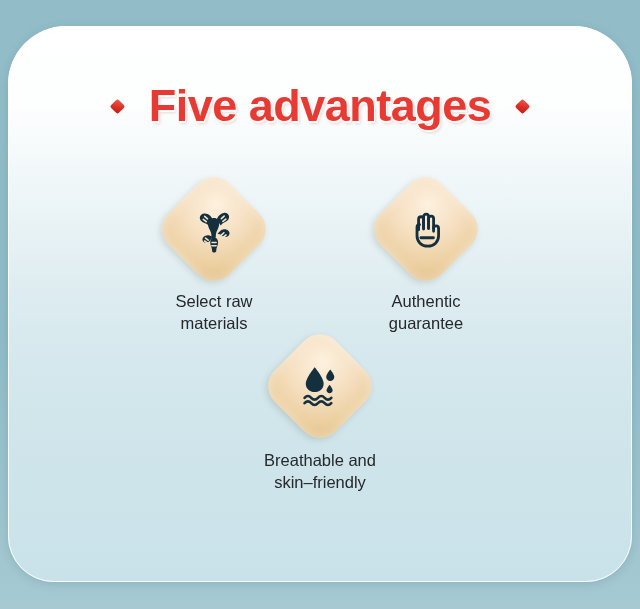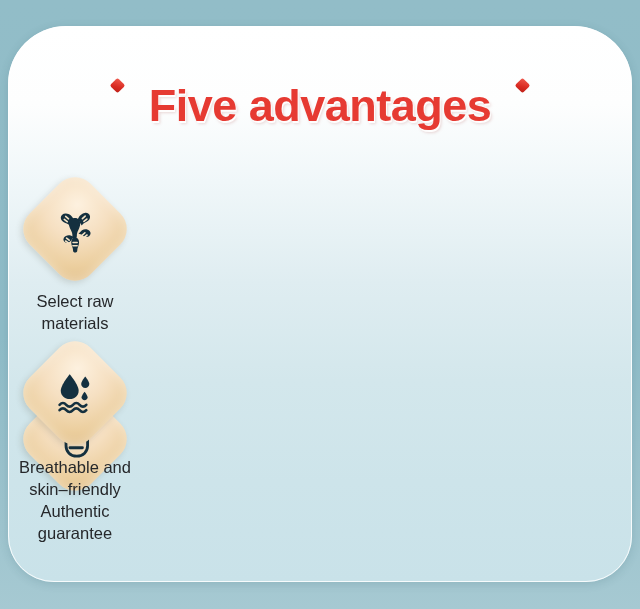--- a/index.html
+++ b/index.html
@@ -51,20 +51,21 @@
     pointer-events: none;
   }
 
   
   .title-row {
     position: absolute;
     left: 0;
     top: 80px;
     width: 640px;
     display: flex;
+    align-items: center;
     justify-content: center;
     gap: 26px;
   }
   .title-text {
     font-size: 45px;
     font-weight: bold;
     color: #e63a32;
     letter-spacing: -0.5px;
     text-shadow: 1px 2px 0 rgba(255,255,255,0.95),
                  2px 3px 3px rgba(190,120,115,0.28);
@@ -78,31 +79,30 @@
     border-radius: 2px;
     box-shadow: 0 1px 1px rgba(255,255,255,0.9);
     flex: none;
   }
 
   
   .row {
     position: absolute;
     display: flex;
     justify-content: center;
-    flex-direction: column;
   }
   .row-top {
     left: 0;
     top: 186px;
     width: 640px;
     gap: 62px;
   }
   .row-bottom {
     left: 0;
-    top: 350px;
+    top: 343px;
     width: 640px;
     gap: 70px;
   }
 
   .feature {
     width: 150px;
     display: flex;
     flex-direction: column;
     align-items: center;
   }

